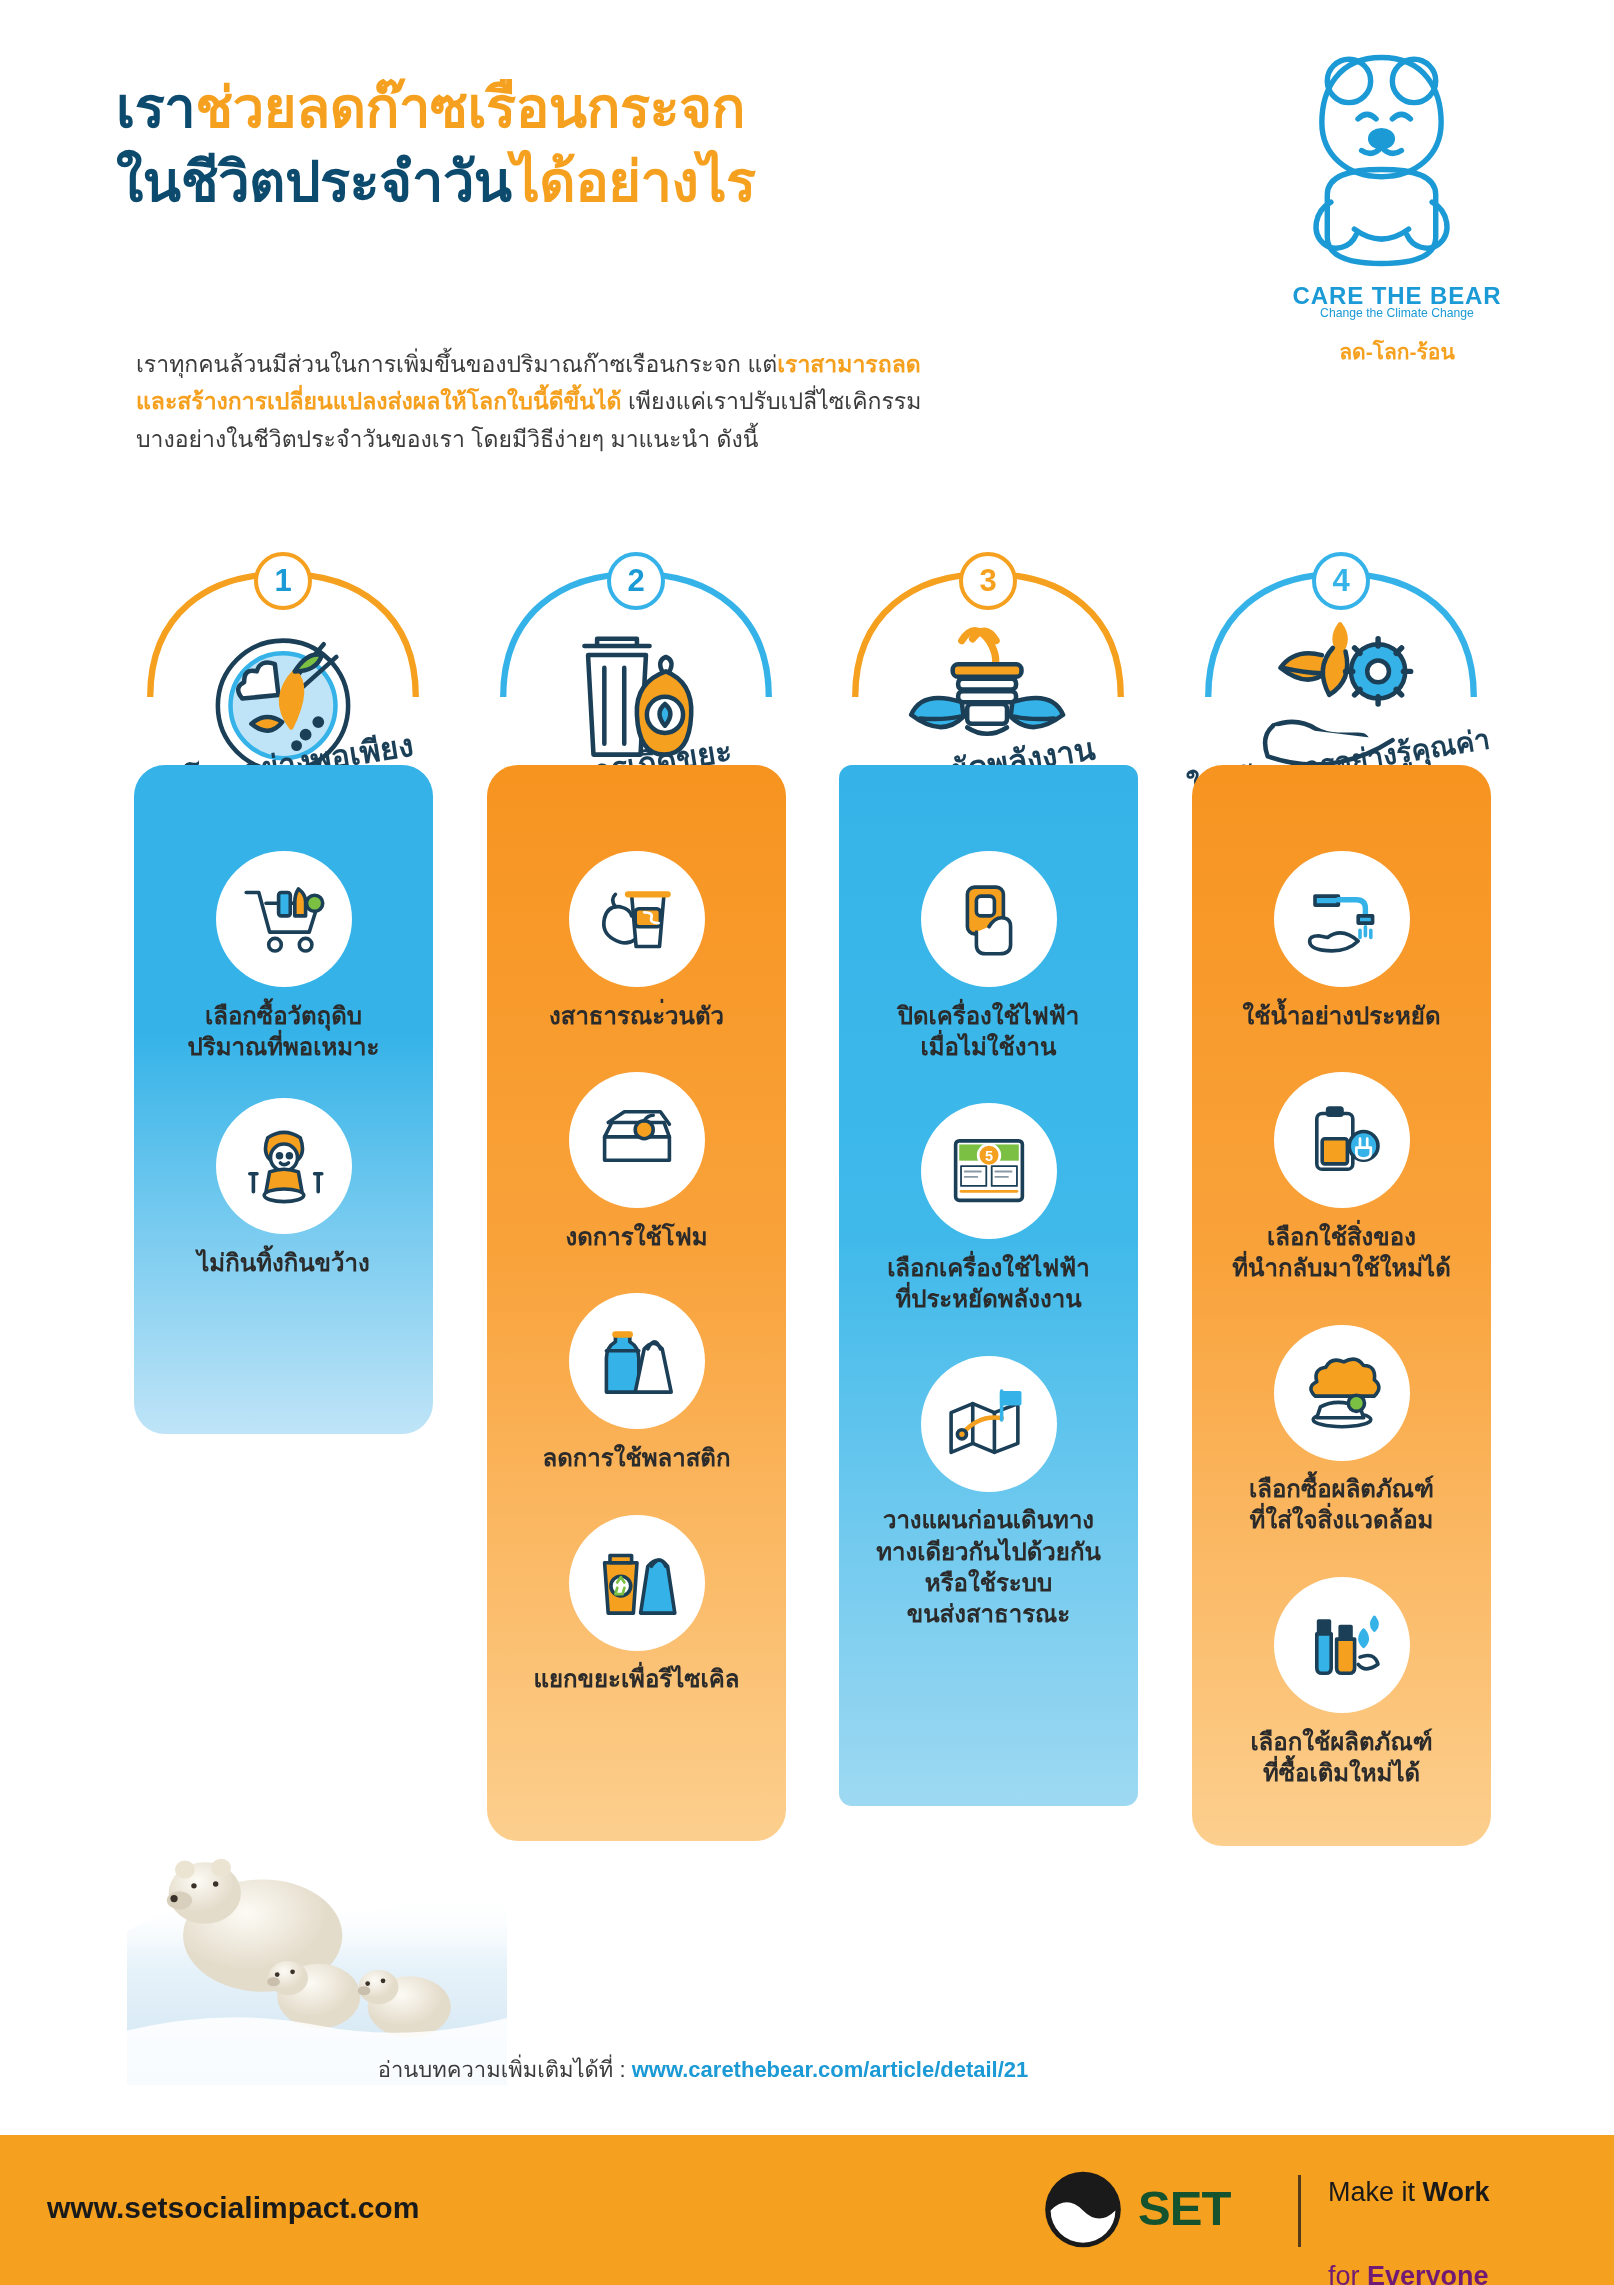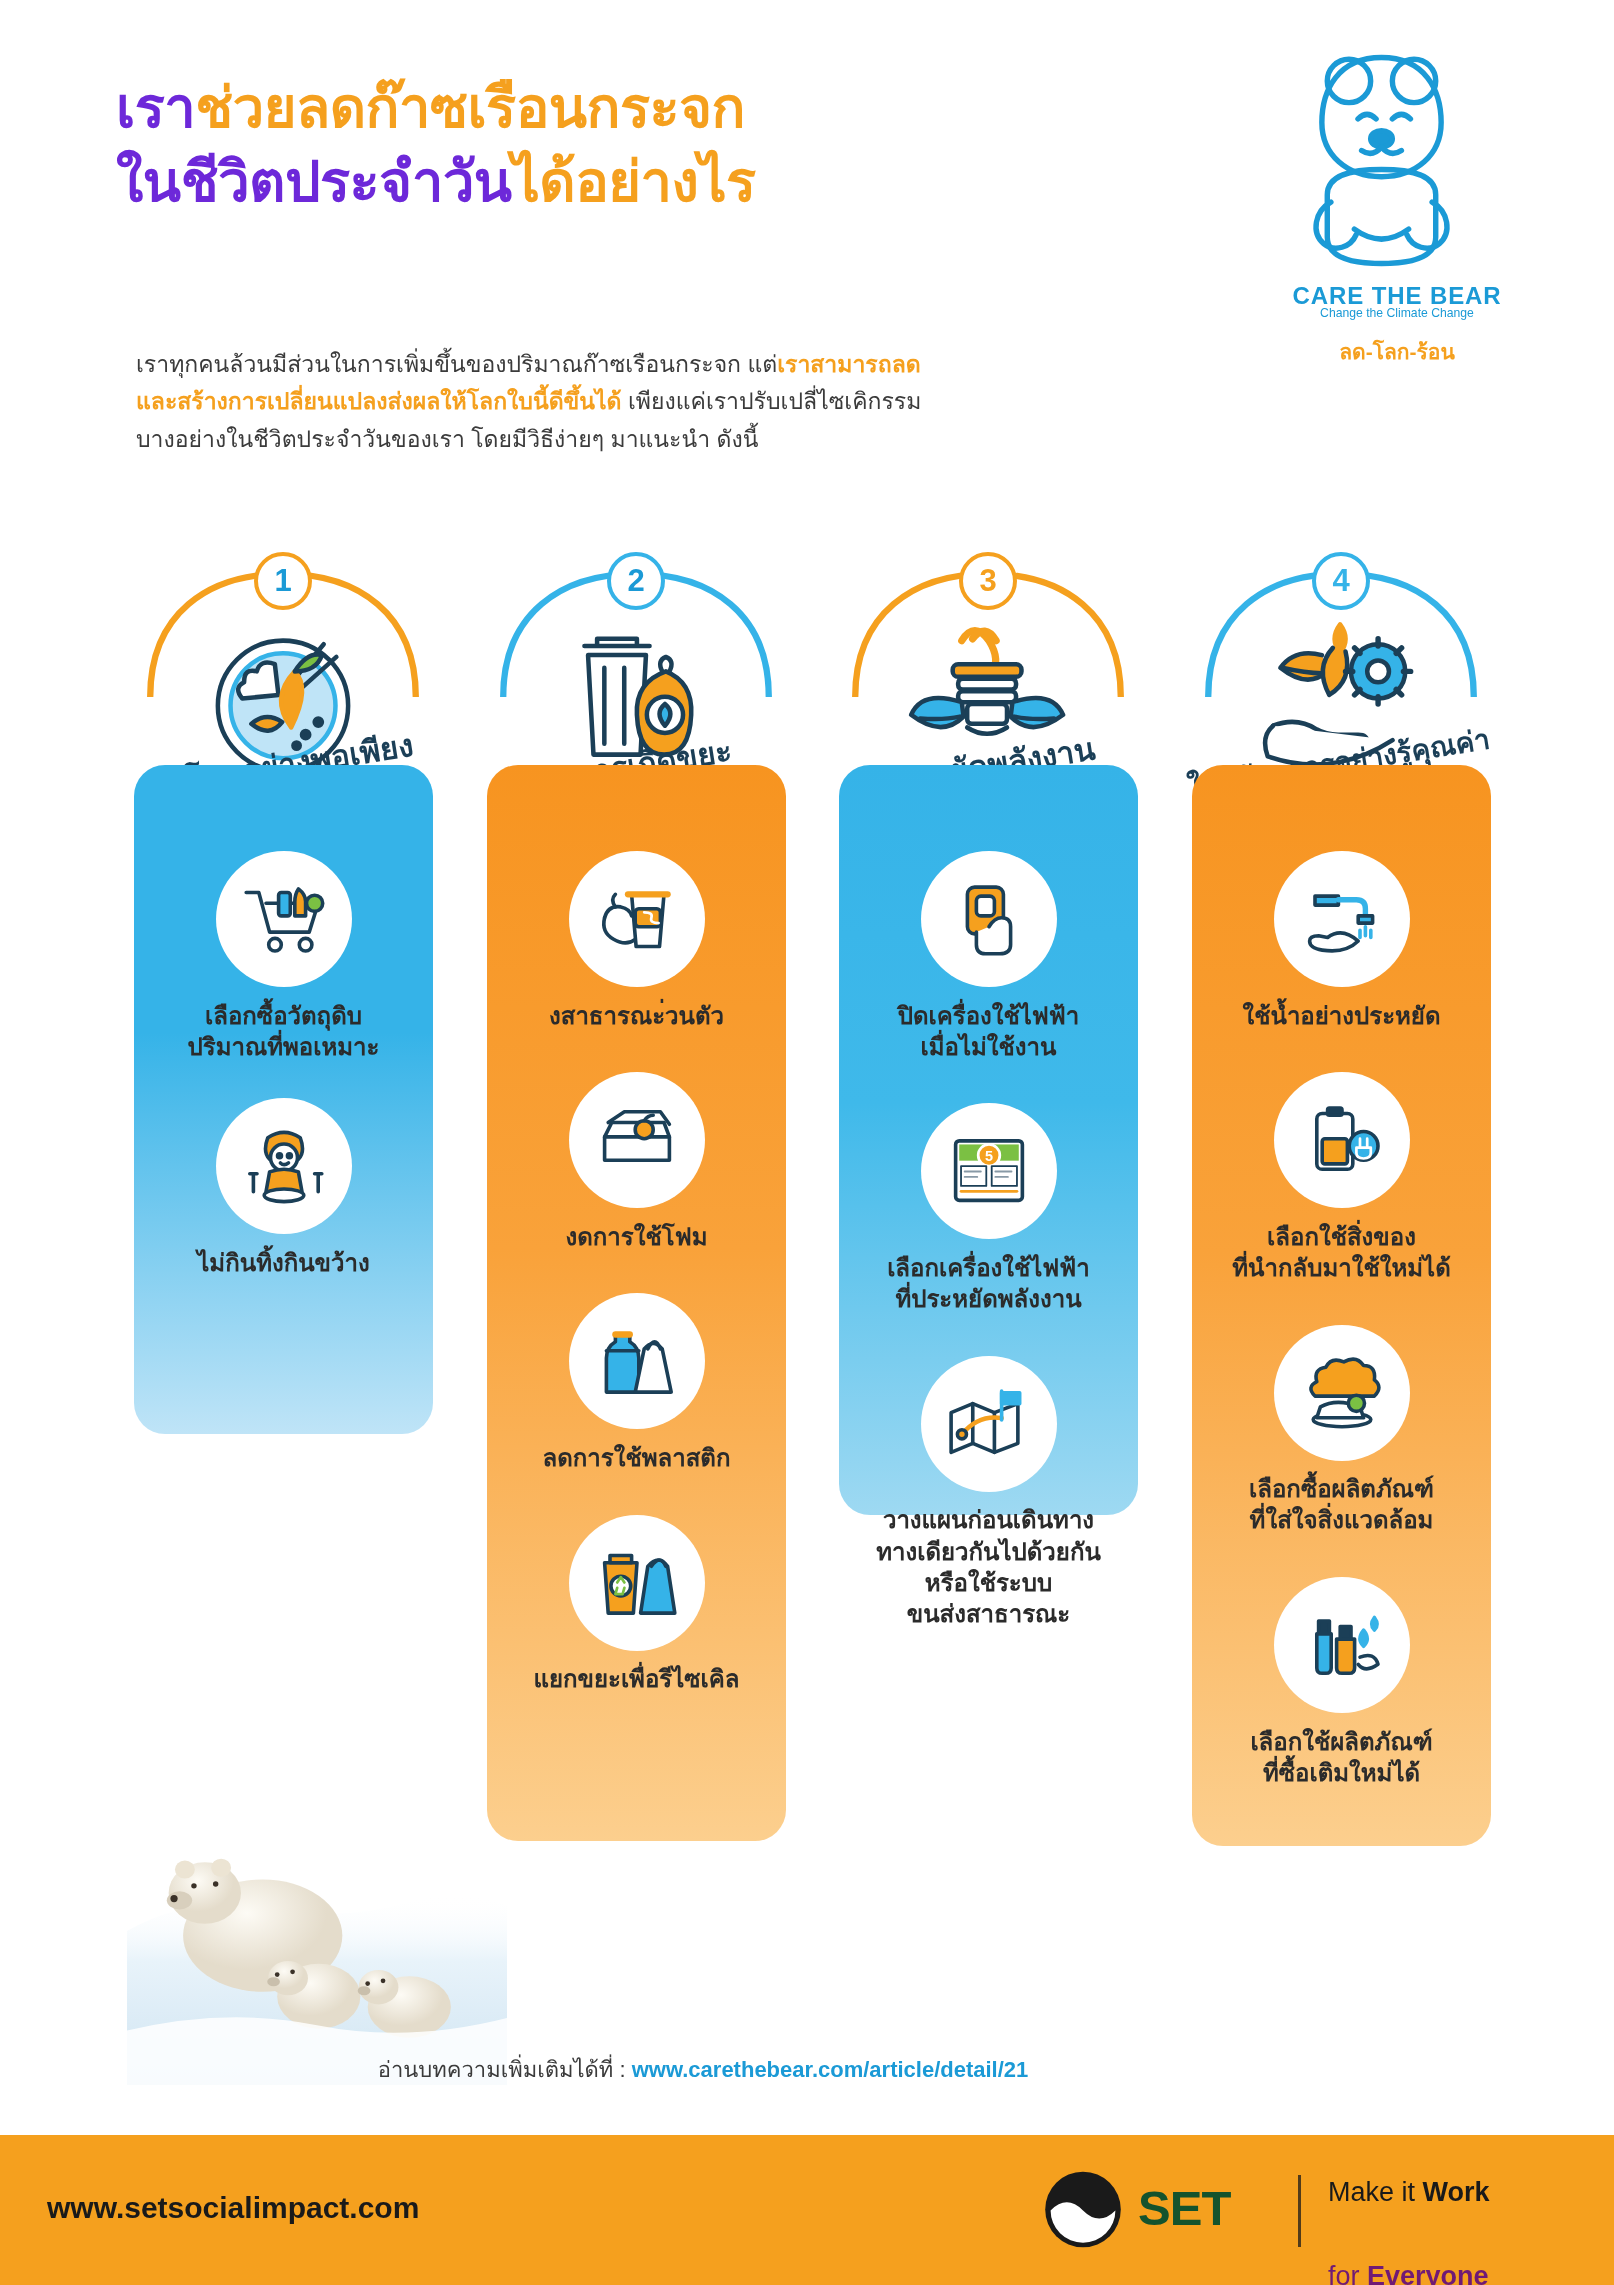--- a/index.html
+++ b/index.html
@@ -8,21 +8,21 @@
     background: #ffffff;
     font-family: "Liberation Sans", sans-serif;
     overflow: hidden;
   }
   .page { position: relative; width: 1615px; height: 2285px; background:#fff; }
 
   
   .header { position: absolute; left: 0; top: 0; width: 1615px; height: 543px; }
   .title-block { position: absolute; left: 116px; top: 71px; width: 1086px; }
   .title-line { font-size: 56px; font-weight: bold; line-height: 1.32; letter-spacing: -0.5px; }
-  .t-blue { color: #6d28d9; }
+  .t-blue { color: #0c4a6e; }
   .t-orange { color: #f5a01e; }
 
   .intro { position: absolute; left: 136px; top: 346px; width: 1113px;
            font-size: 23px; line-height: 1.62; color: #3b3b3b; }
   .intro .hl { color: #f5a01e; font-weight: bold; }
 
   
   .logo-wrap { position: absolute; left: 1266px; top: 36px; width: 271px; height: 335px; }
   .bear-card { position: absolute; left: 18px; top: 0; width: 226px; height: 299px;
                background: #ffffff; border-radius: 16.3px; }
@@ -311,21 +311,21 @@
           <rect x="82" y="106" width="44" height="22" rx="5" fill="#fff" stroke="#1b3f57"></rect>
           <path d="M82 132 q22 14 44 0"></path>
           <path d="M76 104 q-44 -14 -56 14 q34 26 58 2Z" fill="#35b3e8" stroke="#1b3f57"></path>
           <path d="M132 104 q44 -14 56 14 q-34 26 -58 2Z" fill="#35b3e8" stroke="#1b3f57"></path>
           <path d="M30 122 q26 2 44 -2 M178 122 q-26 2 -44 -2"></path>
         </g>
       </svg>
 
       <div class="headline">ประหยัดพลังงาน</div>
 
-      <div class="panel grad3" style="height: 750px;">
+      <div class="panel grad3" style="height: 1041px; border-radius: 13px;">
         <div class="panel-inner">
 
           <div class="item">
             <div class="circ">
               <svg width="90" height="83" viewBox="0 0 100 92">
                 <g fill="none" stroke="#1b3f57" stroke-width="4" stroke-linecap="round" stroke-linejoin="round">
                   <rect x="26" y="10" width="40" height="52" rx="8" fill="#f5a01e" stroke="#1b3f57"></rect>
                   <rect x="36" y="20" width="20" height="22" rx="5" fill="#fff" stroke="#1b3f57"></rect>
                   <path d="M50 54 q6 -10 14 -10 q10 0 10 10 v20 q0 10 -12 10 h-16 q-10 0 -10 -10 v-14" fill="#fff" stroke="#1b3f57"></path>
                 </g>

